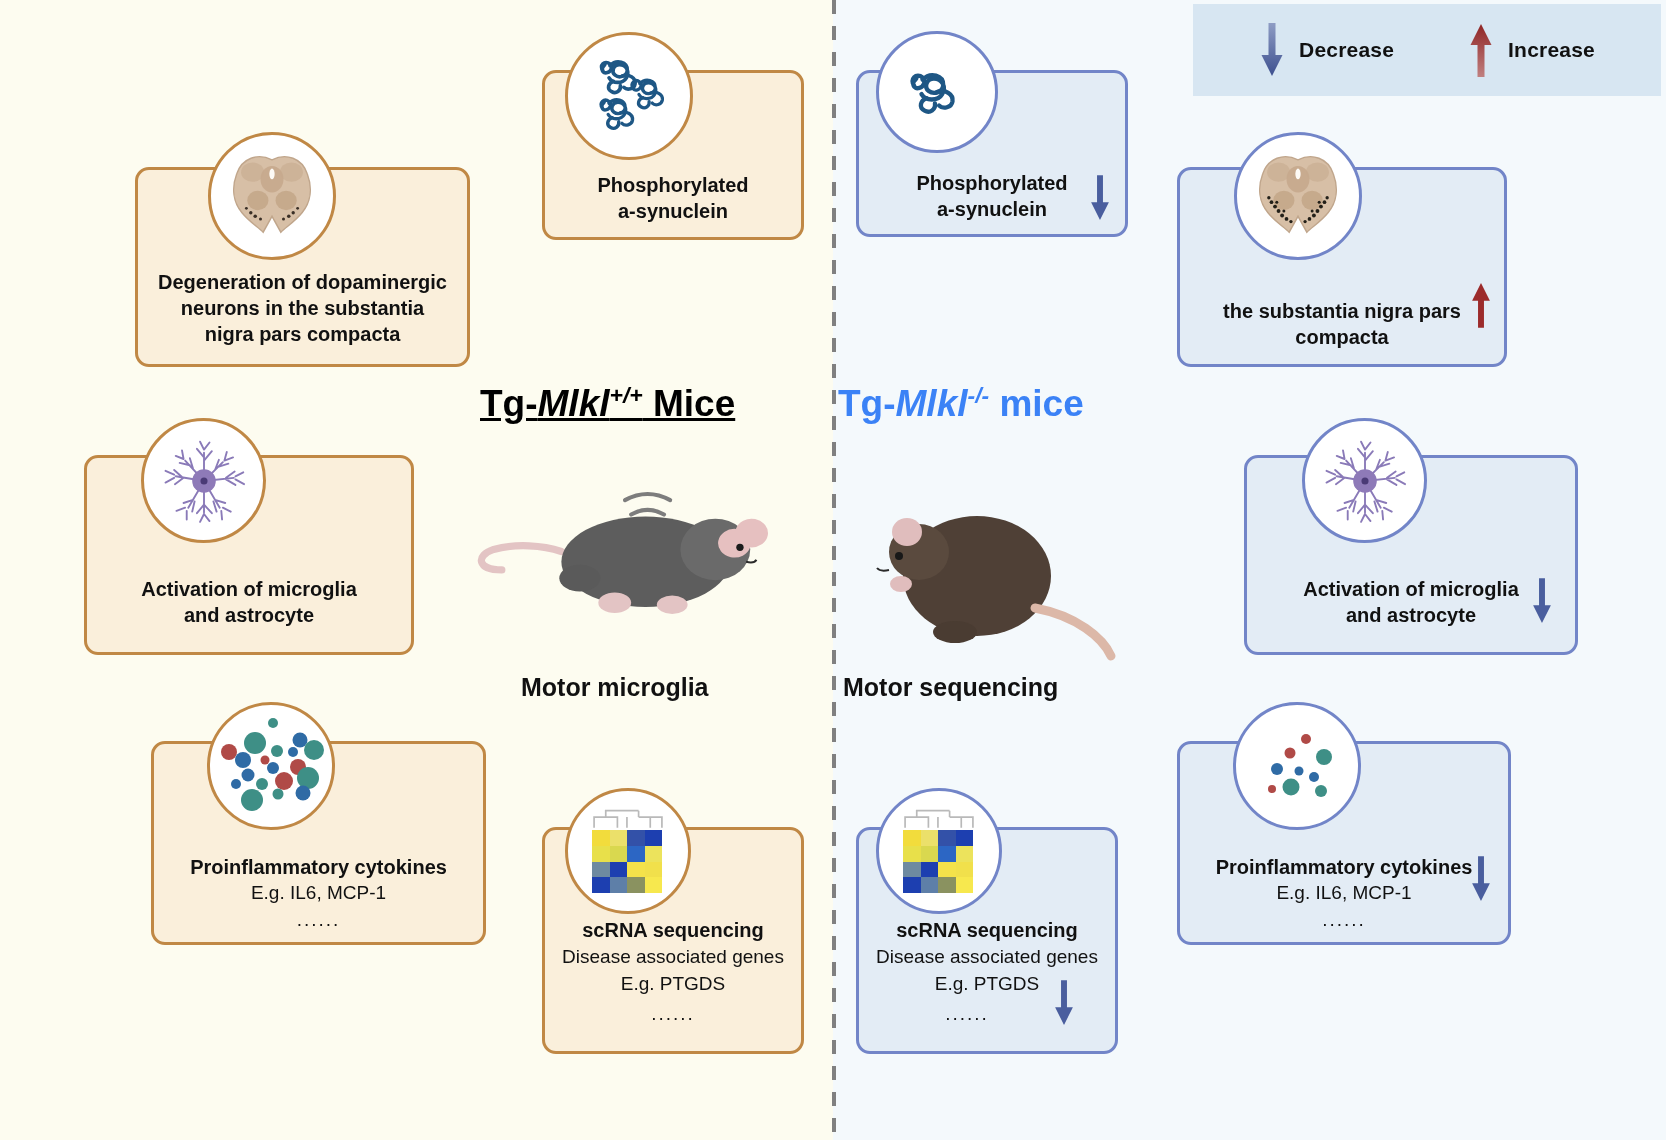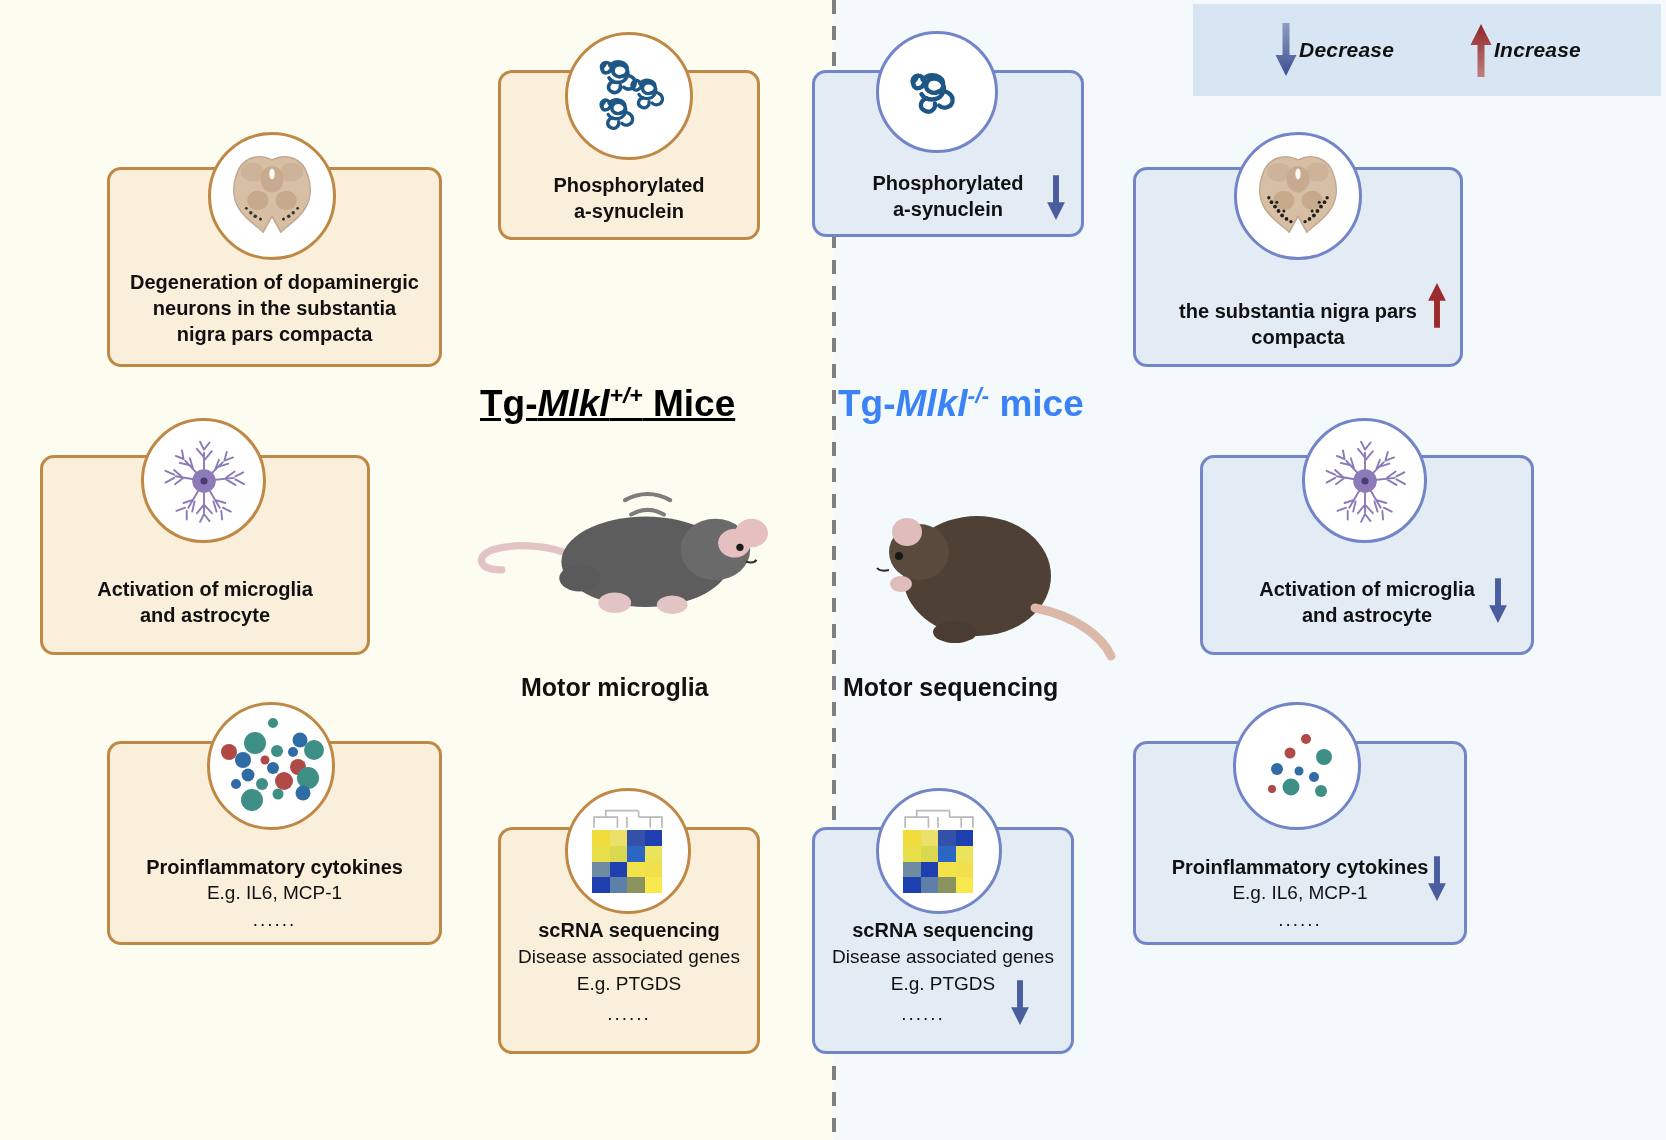--- a/index.html
+++ b/index.html
@@ -17,31 +17,31 @@
   #divider{
     position:absolute;left:832px;top:0;bottom:0;width:4px;
     background:repeating-linear-gradient(to bottom,#808080 0 14px,rgba(0,0,0,0) 14px 26px);
   }
 
   
   #legend{
     position:absolute;left:1193px;top:4px;width:468px;height:92px;
     background:#d7e6f2;display:flex;align-items:center;justify-content:center;gap:74px;
   }
-  .legend-item{display:flex;align-items:center;font-style:italic;}
+  .legend-item{display:flex;align-items:center;gap:14px;}
   .legend-label{font-size:21px;font-weight:bold;color:#111;letter-spacing:.2px;}
 
   
   .arrow{display:inline-block;position:relative;}
   .arrow svg{display:block;}
 
   
   .card{
     position:absolute;border-radius:14px;box-sizing:border-box;
-    border-width:3px;border-style:solid;
+    border-width:3px;border-style:solid;margin-left:44px;
   }
   .card.brown{background:#faefdb;border-color:#c08845;}
   .card.blue{background:#e3ecf5;border-color:#7285c8;}
 
   .card-text{
     position:absolute;left:0;right:0;text-align:center;
     color:#111;line-height:1.24;padding:0 14px;box-sizing:border-box;
   }
   .t-title{font-size:20px;font-weight:bold;}
   .t-sub{font-size:19px;font-weight:normal;}
@@ -200,21 +200,21 @@
           <circle cx="54" cy="76" r="4" fill="#181818"></circle>
           <path d="M44 90 q-9 2 -12 -2" stroke="#2a2a2a" stroke-width="2" fill="none"></path>
           <ellipse cx="56" cy="104" rx="11" ry="8" fill="#e0bdbd"></ellipse>
           <path d="M190 128 C232 136 258 158 266 176" fill="none" stroke="#dcb8a8" stroke-width="9" stroke-linecap="round"></path>
           <ellipse cx="110" cy="152" rx="22" ry="11" fill="#4a3c32"></ellipse>
         </g>
       </symbol>
     </defs>
   </svg>
 
-  <div class="card brown" style="left:107px;top:167px;width:335px;height:200px;">
+  <div class="card brown" style="left:91px;top:167px;width:335px;height:200px;">
     <div class="card-text t-title" style="top:100px;">Degeneration of dopaminergic</div>
     <div class="card-text t-title" style="top:152px;">nigra  pars compacta</div>
     <div class="card-text t-title" style="top:126px;">neurons in the substantia</div>
   </div>
   <div class="bubble brown" style="left:208px;top:132px;width:128px;height:128px;">
     <svg width="106" height="100" viewBox="0 0 120 110">
         <use href="#sym-brain"></use>
       <g fill="#3a2f26">
         <circle cx="36" cy="74" r="1.9"></circle>
           <circle cx="41" cy="78" r="2"></circle>

